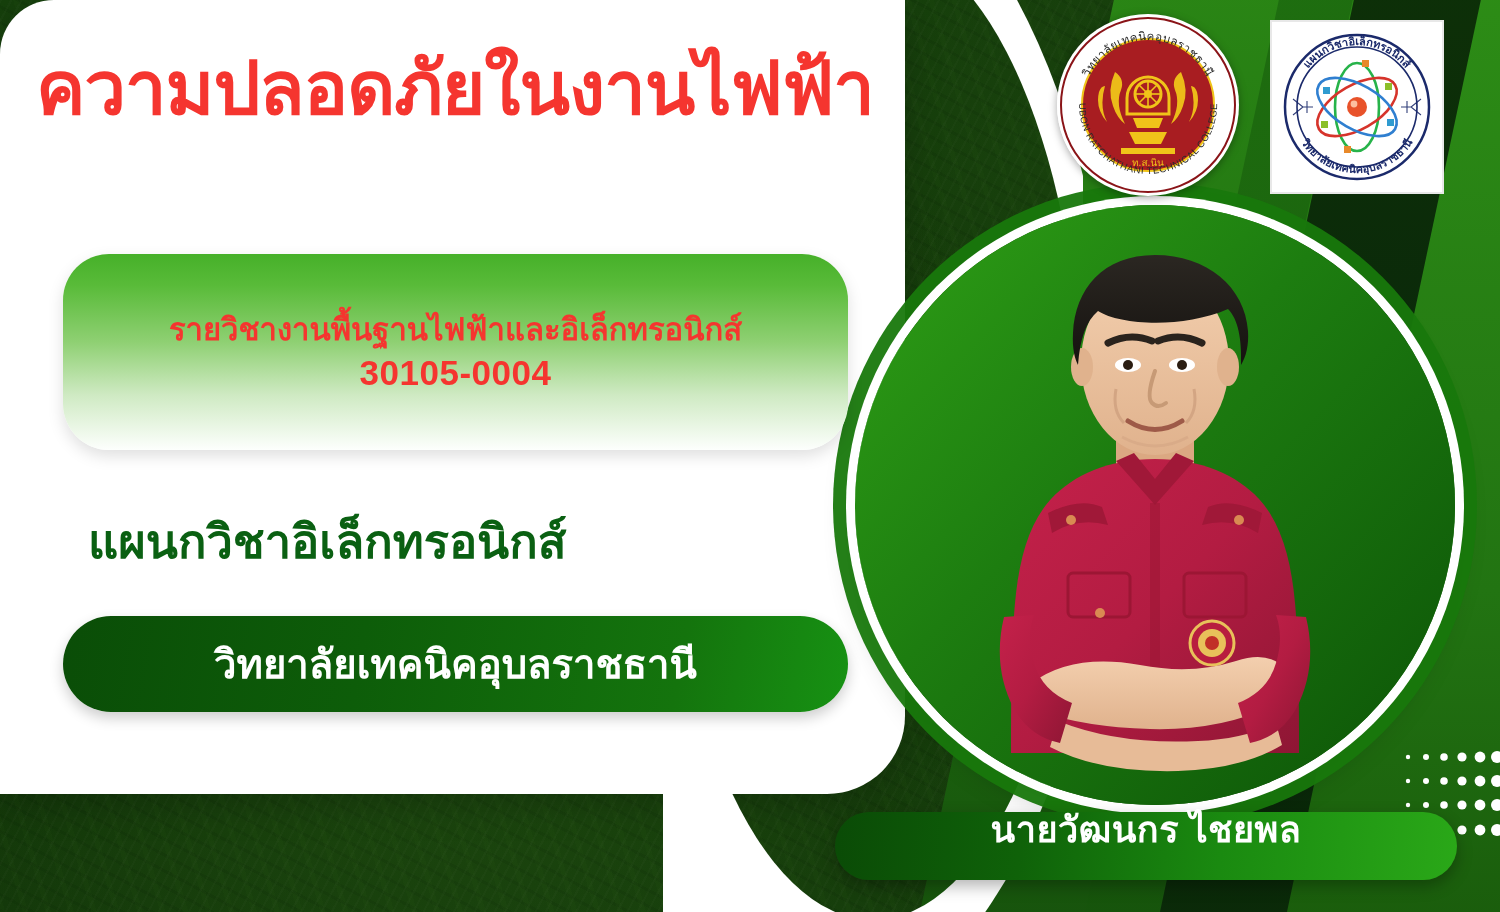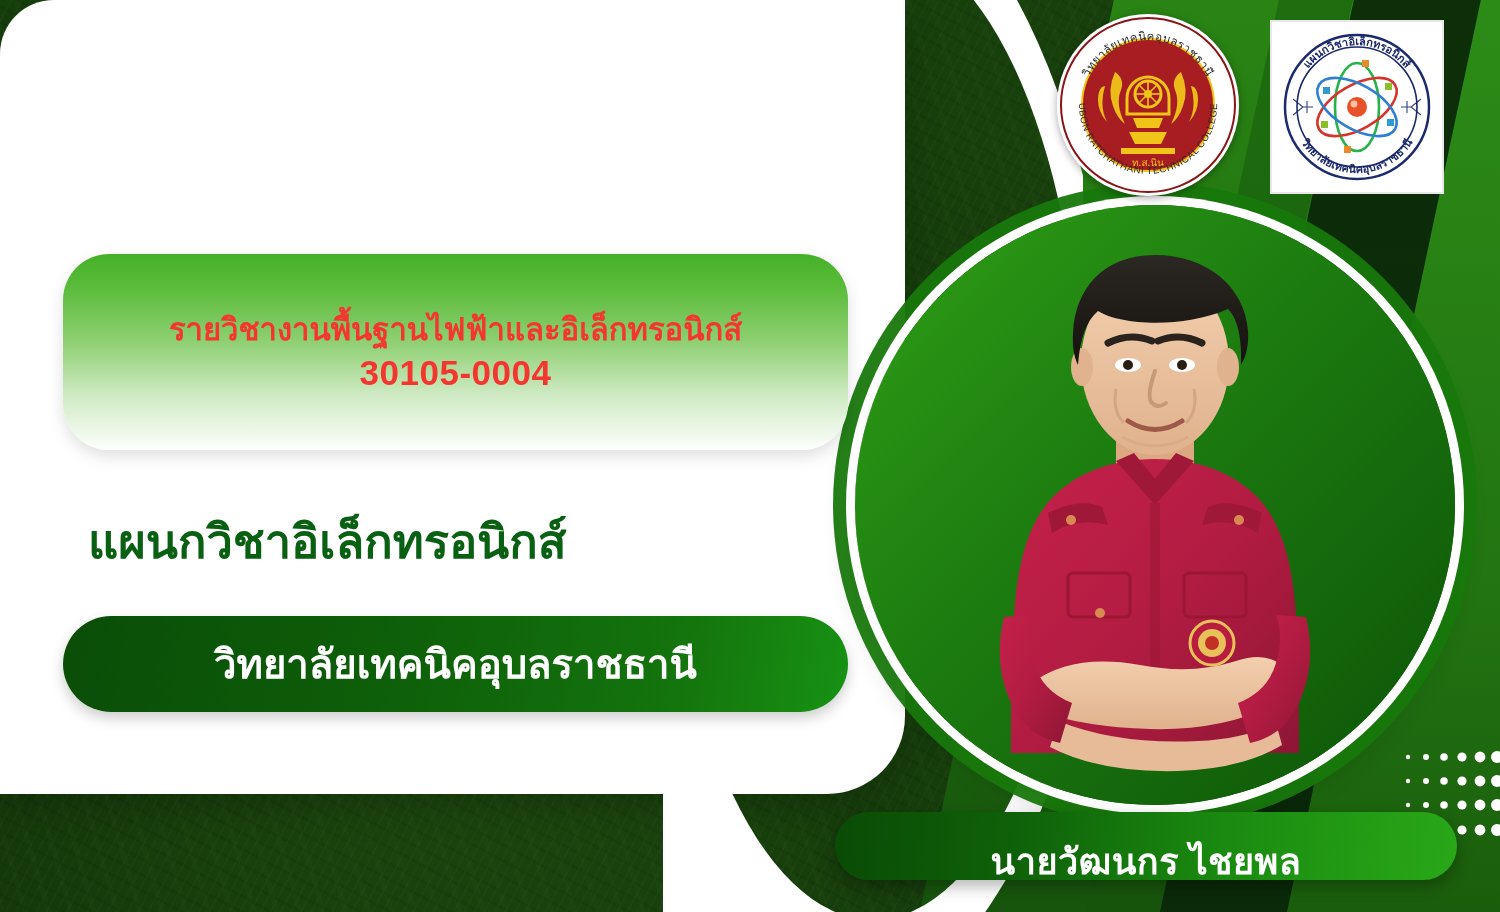--- a/index.html
+++ b/index.html
@@ -115,39 +115,40 @@
     width:430px;height:640px;
   }
 
   
   .dots{position:absolute;left:1398px;top:745px;width:104px;height:100px;z-index:6;}
 
   
   .name-bar{
     position:absolute;left:835px;top:812px;width:622px;height:68px;border-radius:34px;
     background:linear-gradient(95deg,#0a4b06 0%,#0f6209 30%,#1a8a10 62%,#2aa818 100%);
-    display:flex;align-items:flex-end;justify-content:center;z-index:7;
+    display:flex;align-items:flex-start;justify-content:center;z-index:7;
     box-shadow:0 6px 16px rgba(0,0,0,.3);
   }
   .name-text{color:#ffffff;font-weight:bold;font-size:36px;line-height:1;white-space:nowrap;letter-spacing:.5px;}
 </style>
 </head>
 <body>
 
 <div class="stage">
 
   <div class="bg-base"></div>
   <div class="bg-texture"></div>
   <div class="stripe stripe-a"></div>
   <div class="stripe stripe-d"></div>
   <div class="stripe stripe-b"></div>
   <div class="stripe stripe-c"></div>
 
   <div class="white-card"></div>
 
+  <div class="title">ความปลอดภัยในงานไฟฟ้า</div>
 
   <div class="logo-seal">
     <svg width="182" height="182" viewBox="0 0 182 182">
       <defs>
         <path id="arcTop" d="M 26,91 A 65,65 0 0 1 156,91"></path>
         <path id="arcBot" d="M 22,91 A 69,69 0 0 0 160,91"></path>
       </defs>
       <circle cx="91" cy="91" r="89" fill="#ffffff"></circle>
       <circle cx="91" cy="91" r="87" fill="none" stroke="#8a1418" stroke-width="2"></circle>
       <circle cx="91" cy="91" r="66" fill="#a81d21"></circle>

